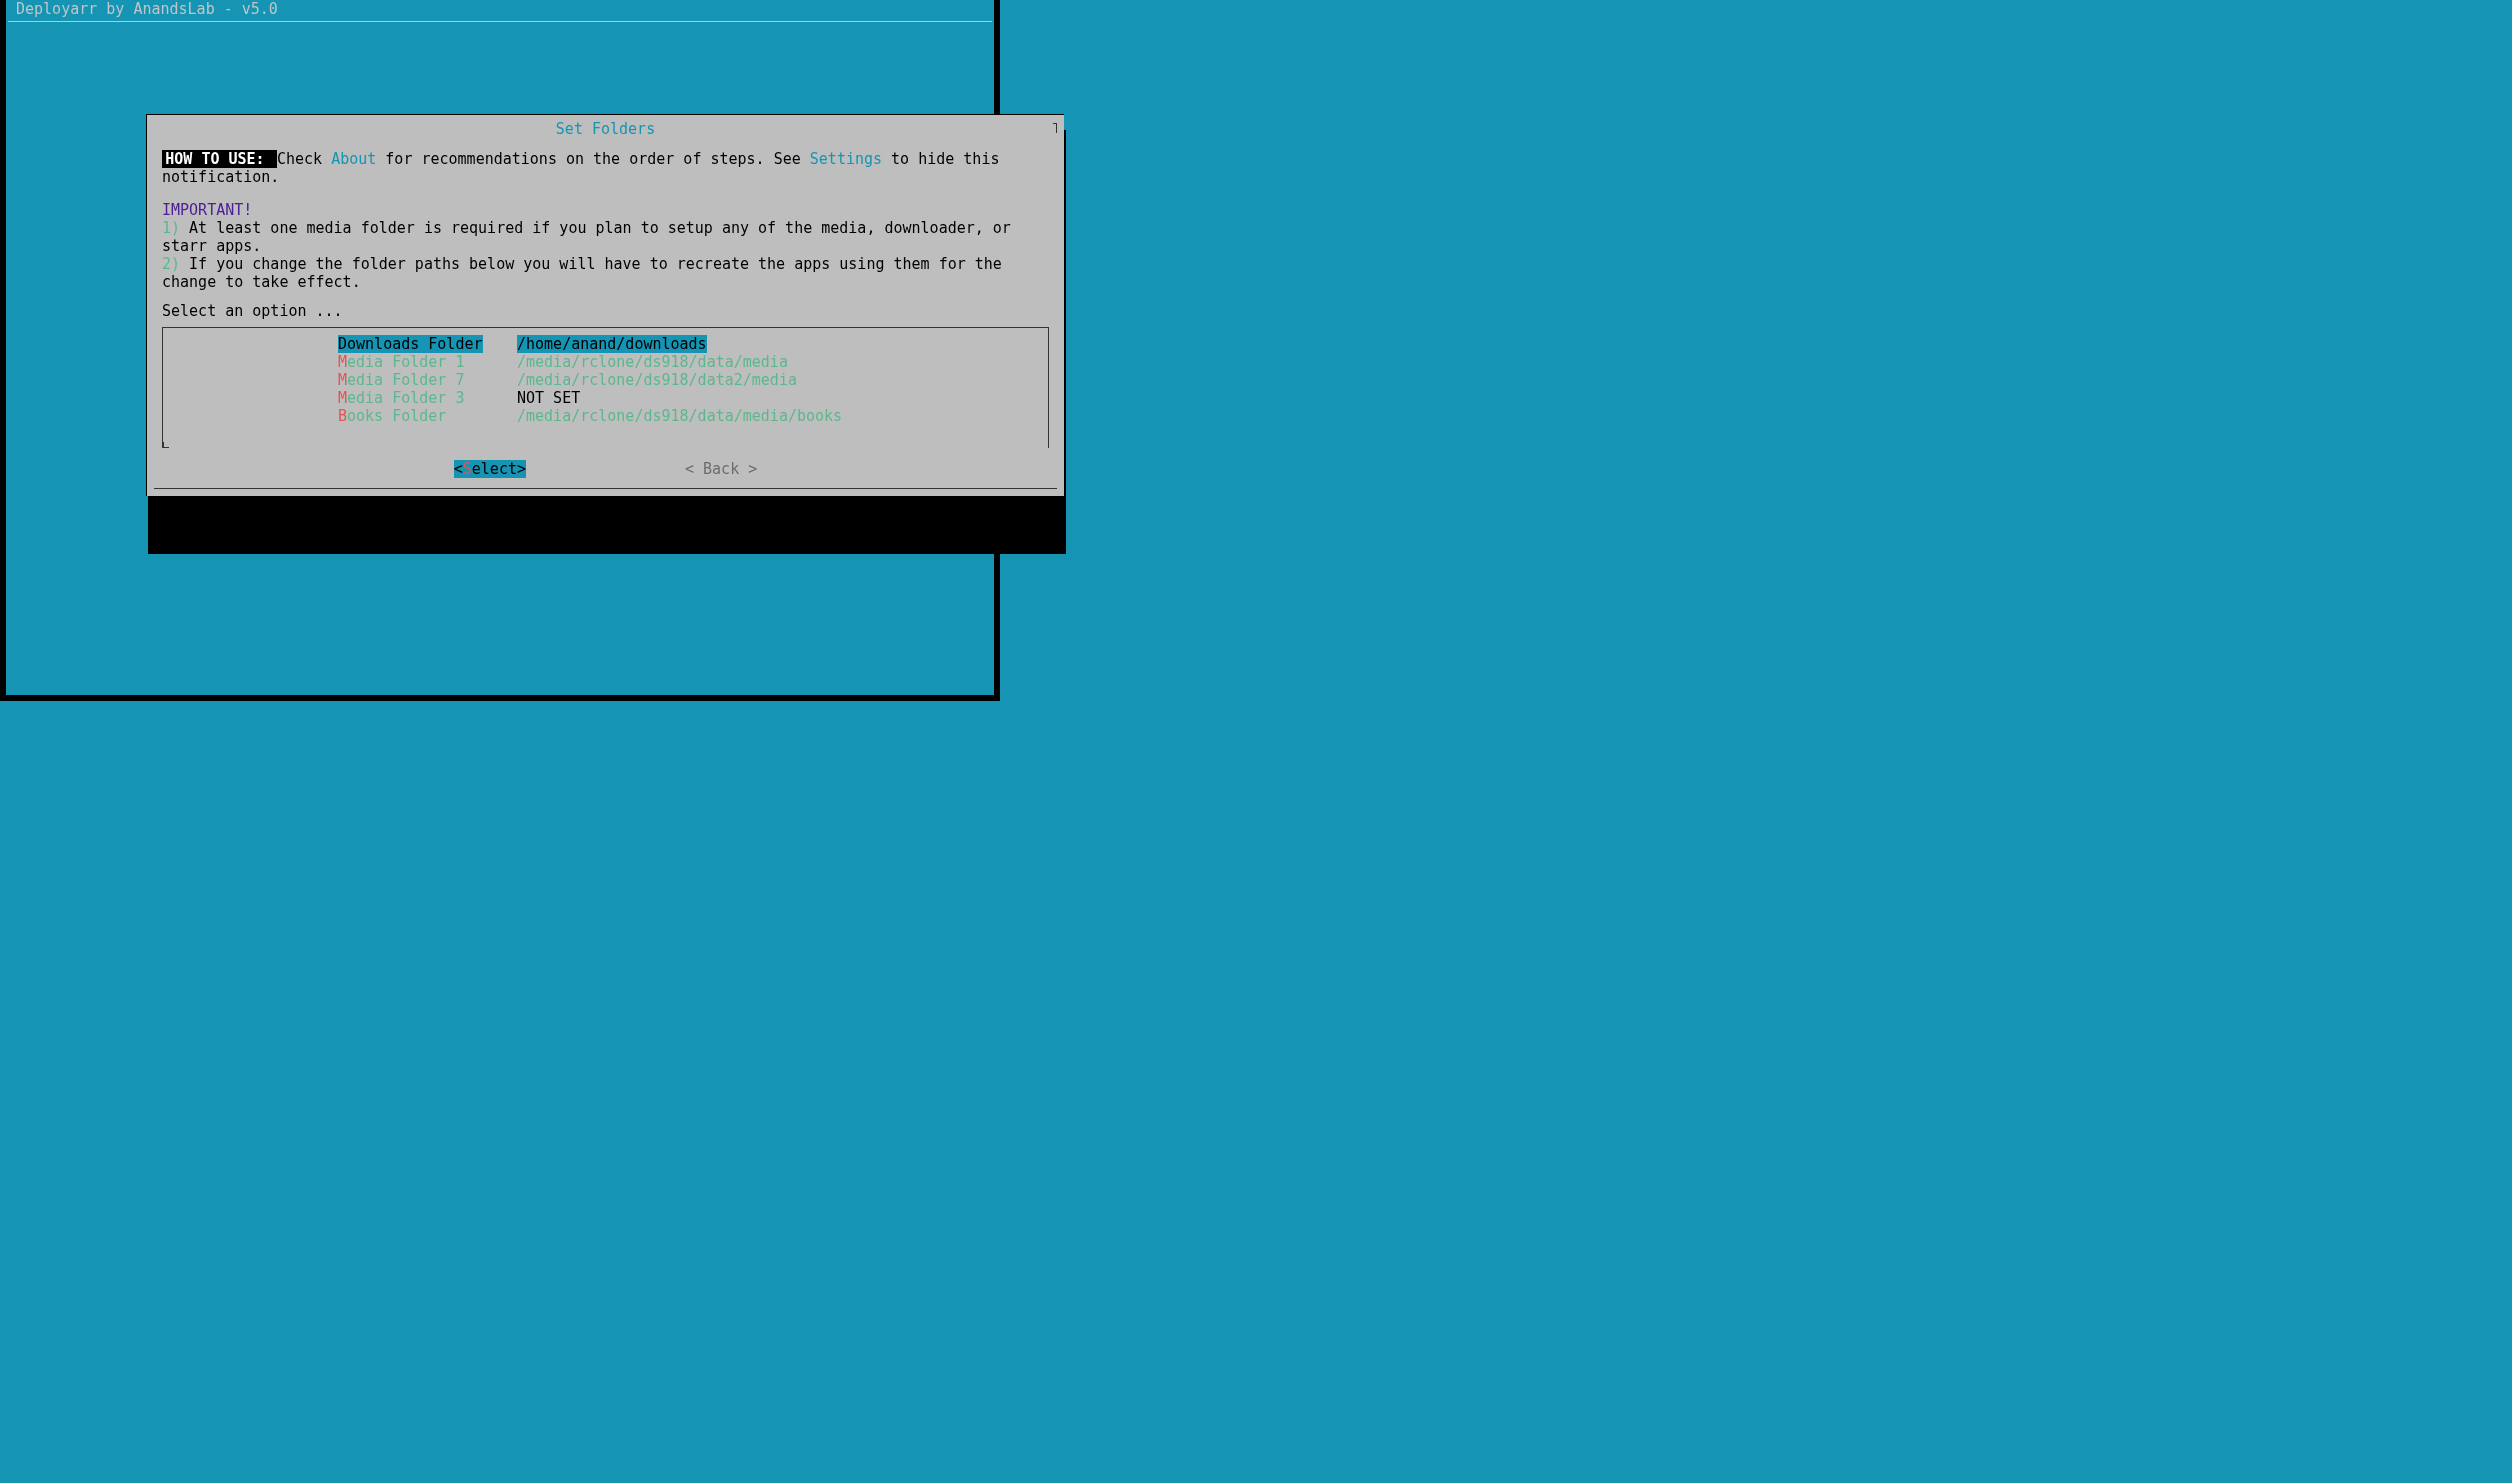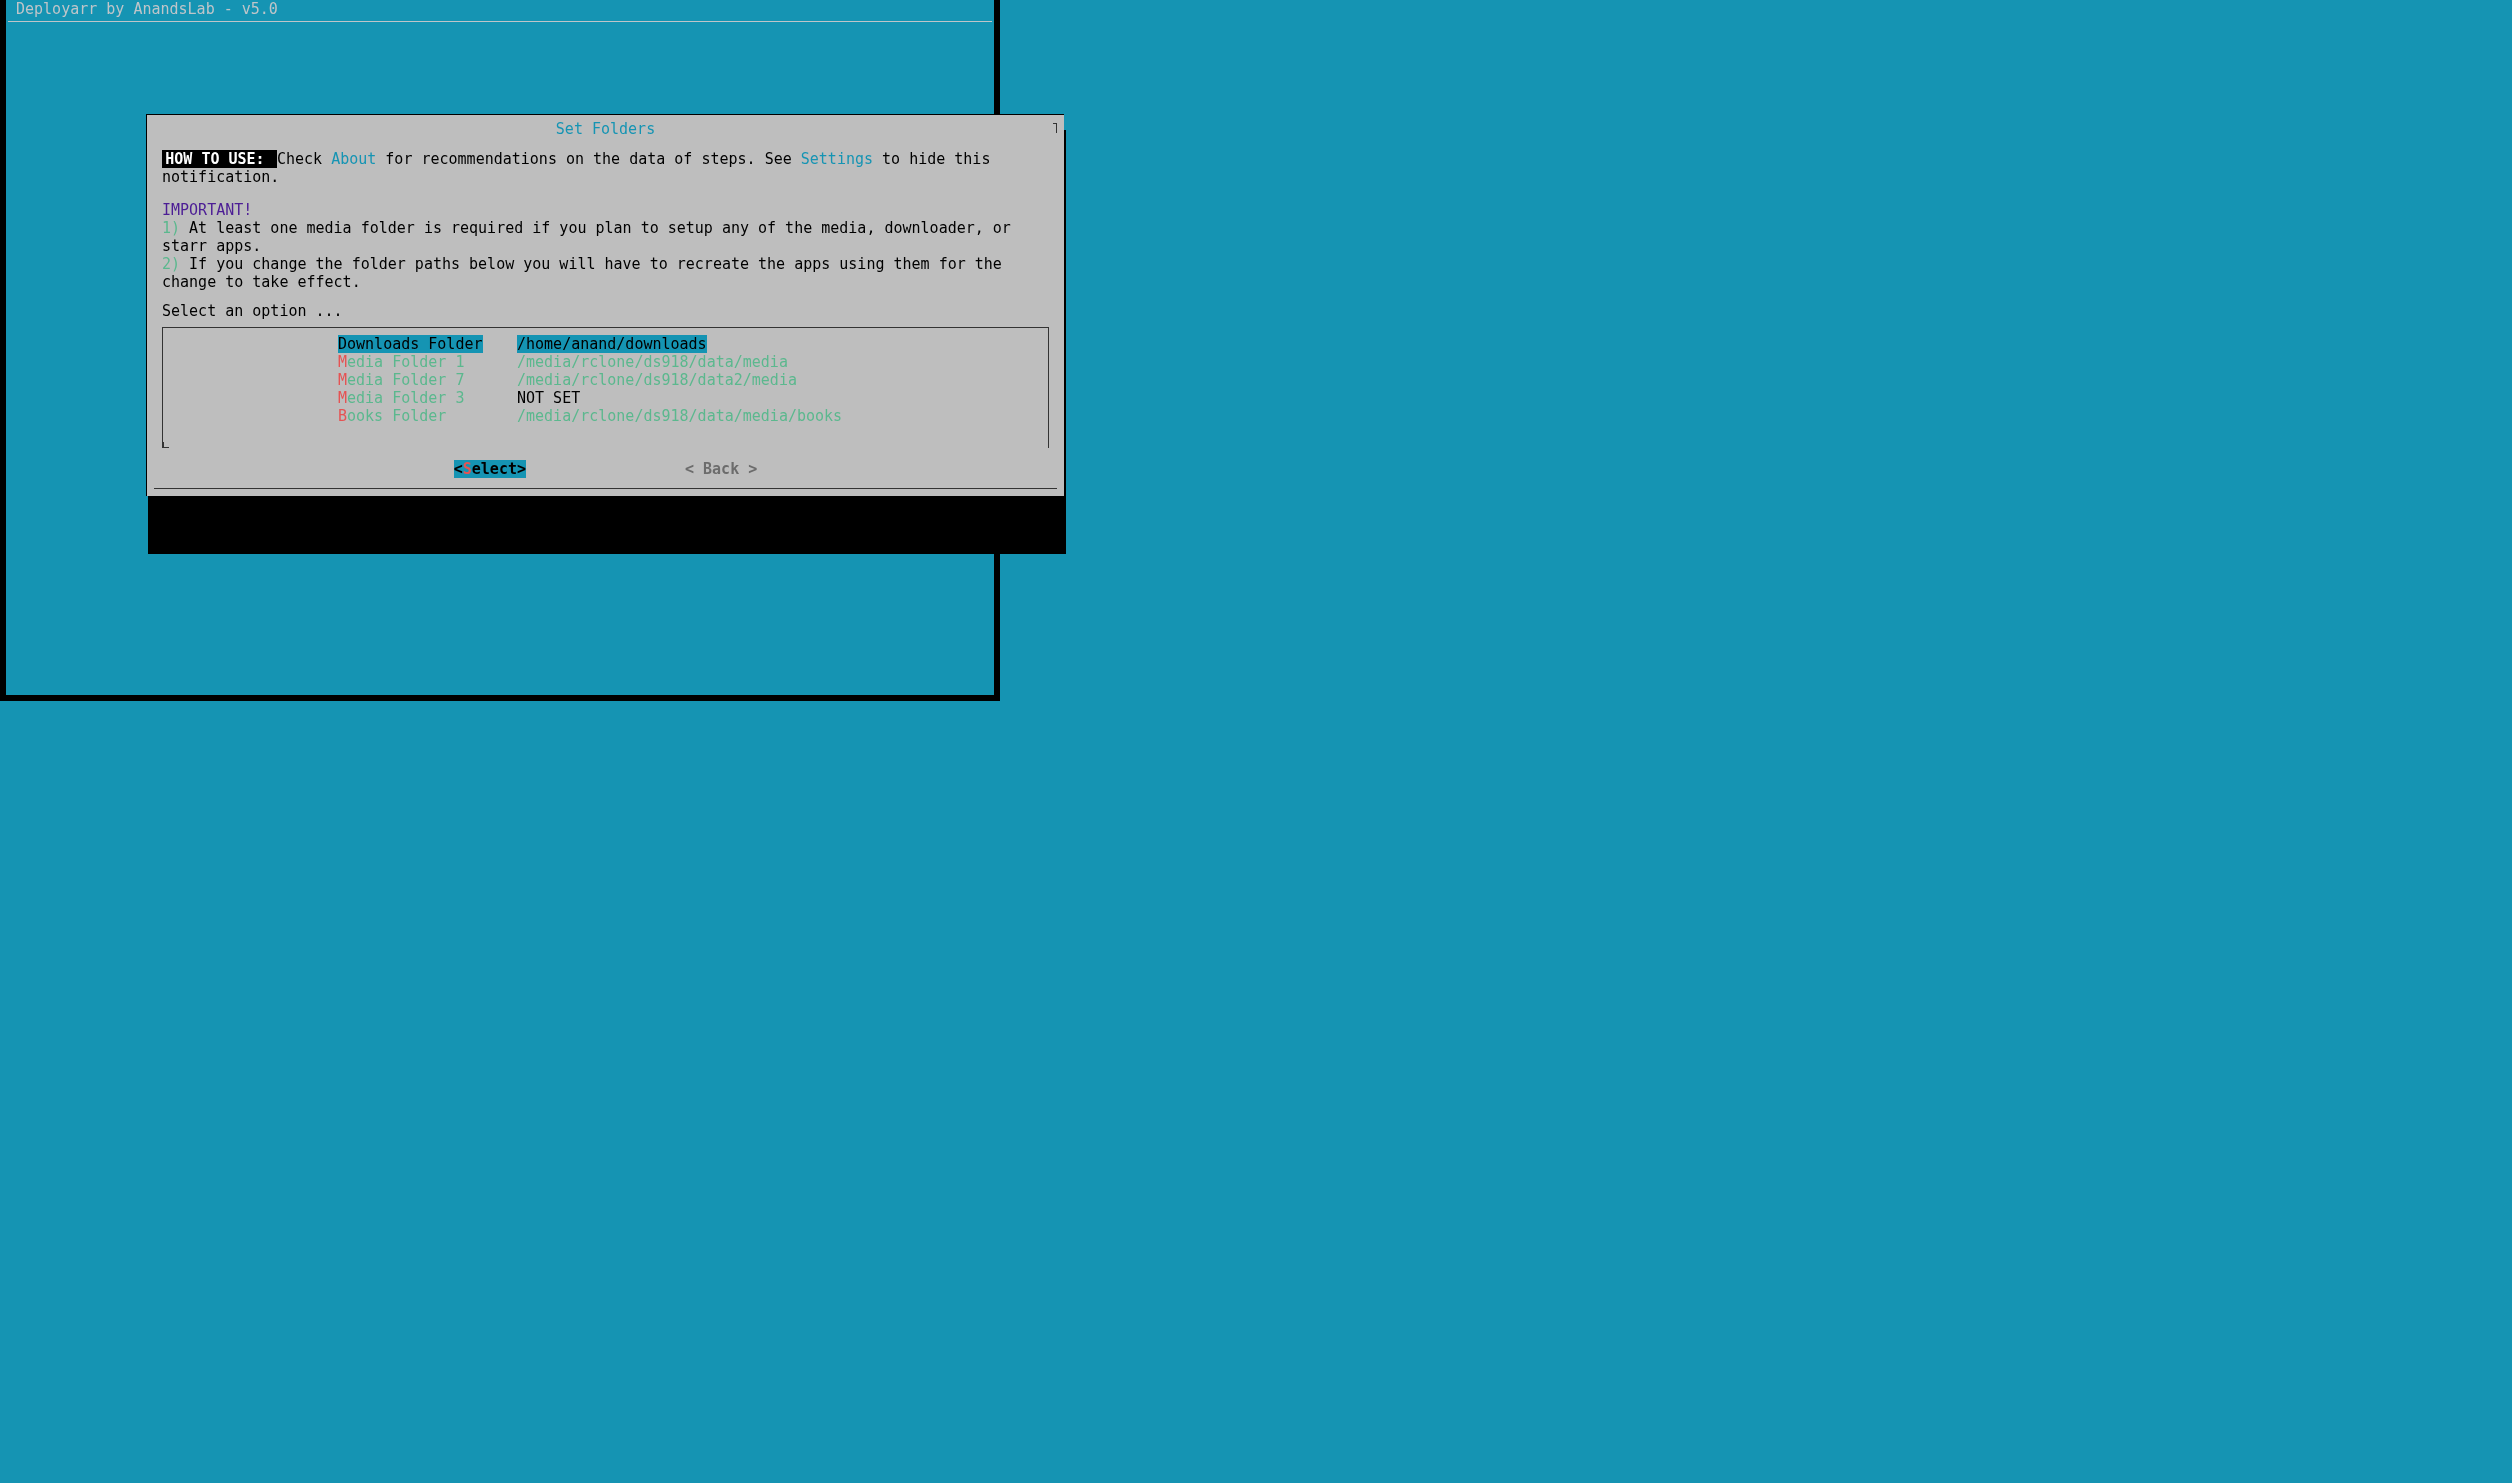--- a/index.html
+++ b/index.html
@@ -117,21 +117,20 @@
   .menu-label .rest { color: #5bb88e; }
   .menu-row.selected .menu-label .hot,
   .menu-row.selected .menu-label .rest { background: #1594b3; color: #000; }
   .menu-row.selected .menu-value { background: #1594b3; color: #000; }
   .buttons {
     display: flex;
     justify-content: center;
     gap: 159px;
     margin-top: 3.3px;
     margin-bottom: 3.3px;
-    font-weight: bold;
   }
   .btn { cursor: pointer; }
   .btn .br { color: #6c6c6c; }
   .btn.sel .br { background: #1594b3; color: #000; }
   .btn.sel .hot { background: #1594b3; color: #e55353; }
   .btn.sel .rest { background: #1594b3; color: #000; }
   .btn .txt { color: #6c6c6c; }
 </style>
 </head>
 <body>
@@ -142,21 +141,21 @@
 
   <div class="shadow"></div>
 
   <div class="dialog">
     <div class="dialog-frame-top"></div>
     <div class="dialog-inner">
 
       <div class="dialog-title">Set Folders</div>
 
       <div class="howto">
-        <span class="label"> HOW TO USE: </span><span> Check </span><span class="link">About</span><span> for recommendations on the data of steps. See </span><span class="link">Settings</span><span> to hide this notification.</span>
+        <span class="label"> HOW TO USE: </span><span> Check </span><span class="link">About</span><span> for recommendations on the order of steps. See </span><span class="link">Settings</span><span> to hide this notification.</span>
       </div>
 
       <div style="height:15px"></div>
 
       <div class="important">IMPORTANT!</div>
       <div><span class="num">1)</span><span> At least one media folder is required if you plan to setup any of the media, downloader, or starr apps.</span></div>
       <div><span class="num">2)</span><span> If you change the folder paths below you will have to recreate the apps using them for the change to take effect.</span></div>
 
       <div class="prompt">Select an option ...</div>
 

